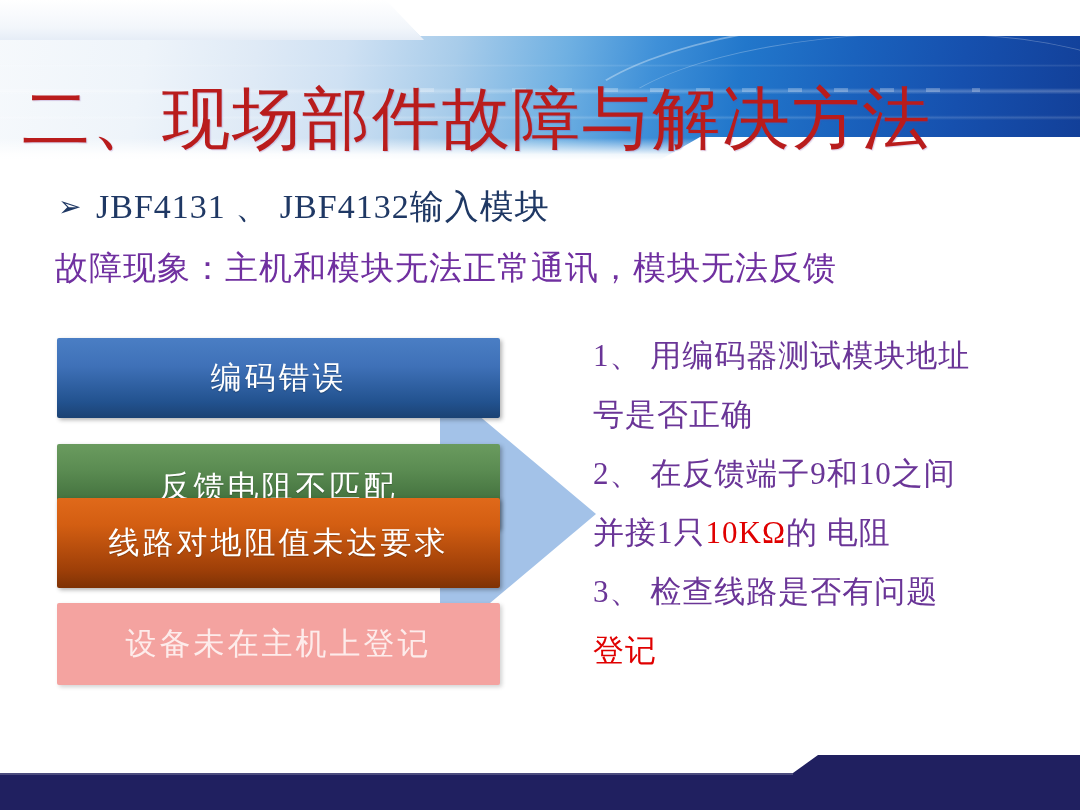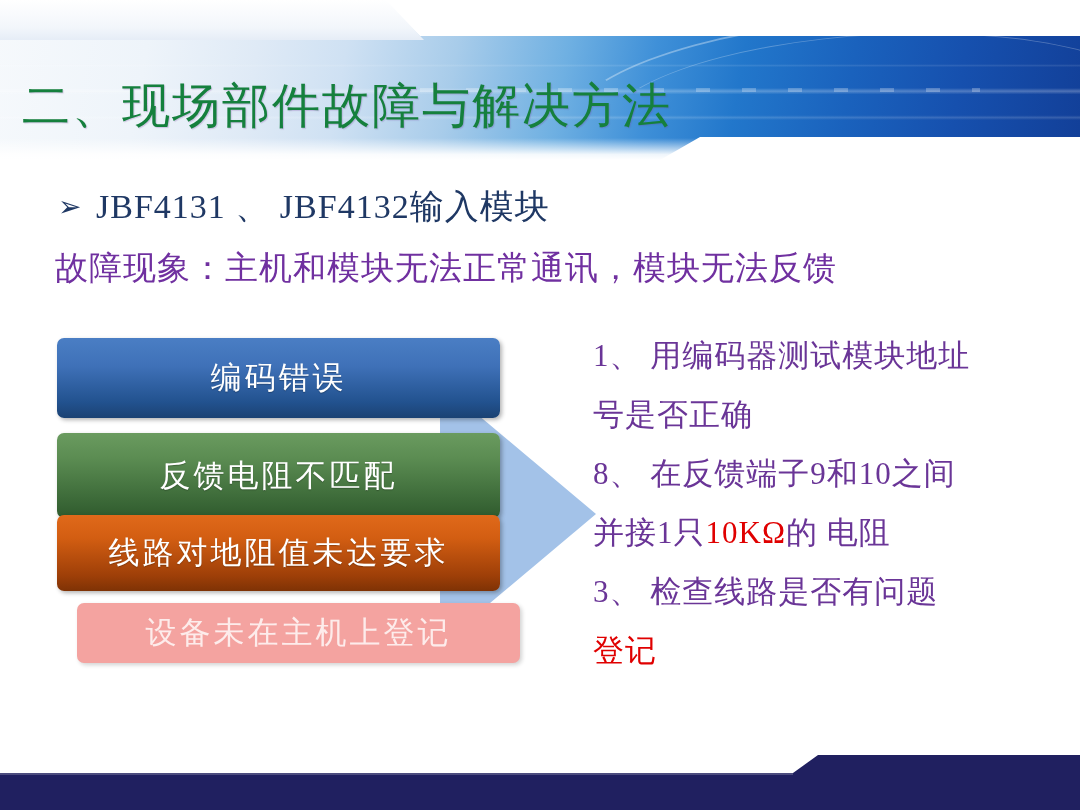--- a/index.html
+++ b/index.html
@@ -104,22 +104,22 @@
     position: absolute;
     left: 0; bottom: 0;
     width: 1080px; height: 22px;
     background: linear-gradient(to bottom, rgba(255,255,255,0) 0%, rgba(255,255,255,0.92) 75%, #ffffff 100%);
   }
 
   
   .page-title {
     position: absolute;
     left: 22px; top: 74px;
-    font-size: 48px;
-    color: #15803d;
+    font-size: 68px;
+    color: #b91c1c;
     letter-spacing: 2px;
     white-space: nowrap;
     text-shadow: 1px 1px 1px rgba(120,60,160,0.25);
   }
 
   
   .bullet-line {
     position: absolute;
     left: 58px; top: 184px;
     display: flex;
@@ -158,50 +158,49 @@
     width: 156px; height: 262px;
     background: #a3c2e8;
     clip-path: polygon(0 0, 0 262px, 156px 131px);
   }
 
   
   .cause-box {
     position: absolute;
     left: 57px;
     width: 443px;
-    border-radius: 7px;
+    border-radius: 2px;
     display: flex;
     align-items: center;
     justify-content: center;
     color: #ffffff;
     font-size: 31px;
     letter-spacing: 3px;
     box-shadow: 2px 2px 4px rgba(0,0,0,0.30);
     text-shadow: 0 1px 1px rgba(0,0,0,0.25);
   }
   .cause-box.b1 {
     top: 338px; height: 80px;
     background: linear-gradient(to bottom, #4a7ec4 0%, #3f71b8 35%, #22528f 80%, #1b4273 100%);
   }
   .cause-box.b2 {
-    top: 433px; height: 85px;
+    top: 444px; height: 85px;
     background: linear-gradient(to bottom, #6a9b5f 0%, #5b8c52 30%, #3e6c3a 75%, #2f5a2d 100%);
     align-items: center;
   }
   .cause-box.b3 {
-    top: 515px; height: 76px;
+    top: 498px; height: 90px;
     background: linear-gradient(to bottom, #e0691a 0%, #d35e12 30%, #9e3f08 80%, #7e3205 100%);
   }
   .cause-box.b4 {
-    top: 603px; height: 60px;
+    top: 603px; height: 82px;
     background: #f4a3a0;
     box-shadow: 2px 2px 4px rgba(0,0,0,0.18);
     text-shadow: none;
     color: #fdeceb;
-    margin-left: 20px;
   }
 
   
   .solutions {
     position: absolute;
     left: 593px; top: 326px;
     width: 440px;
   }
   .sol-line {
     font-size: 31px;
@@ -271,21 +270,21 @@
 <div class="cause-box b3">
   <span>线路对地阻值未达要求</span>
 </div>
 <div class="cause-box b4">
   <span>设备未在主机上登记</span>
 </div>
 
 <div class="solutions">
   <div class="sol-line">1、 用编码器测试模块地址</div>
   <div class="sol-line">号是否正确</div>
-  <div class="sol-line">8、 在反馈端子9和10之间</div>
+  <div class="sol-line">2、 在反馈端子9和10之间</div>
   <div class="sol-line">
     <span>并接1只</span><span class="sol-red">10KΩ</span><span>的 电阻</span>
   </div>
   <div class="sol-line">3、 检查线路是否有问题</div>
   <div class="sol-line">
     <span class="sol-red">登记</span>
   </div>
 </div>
 
 <div class="footer">

